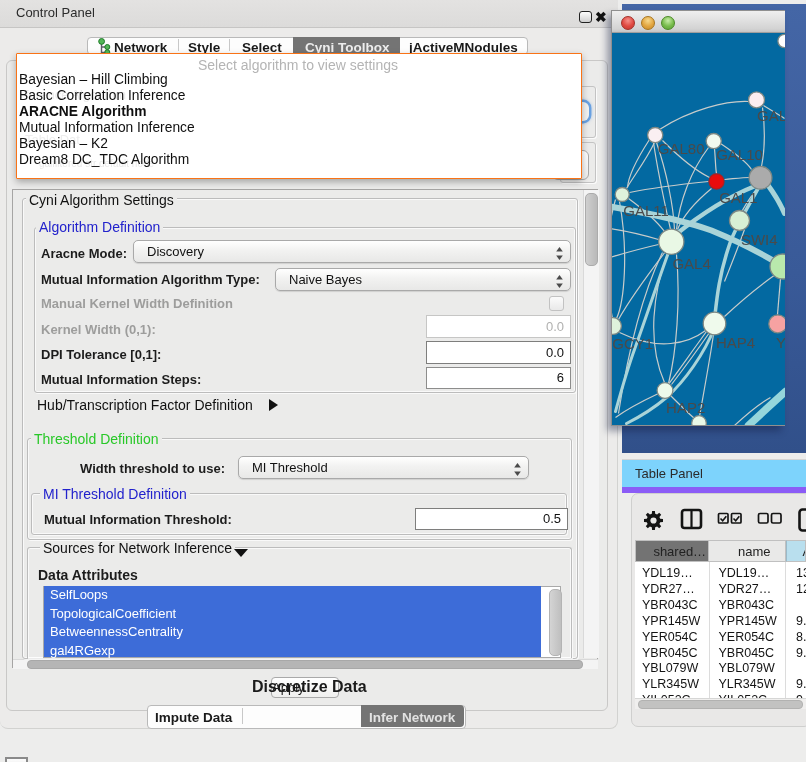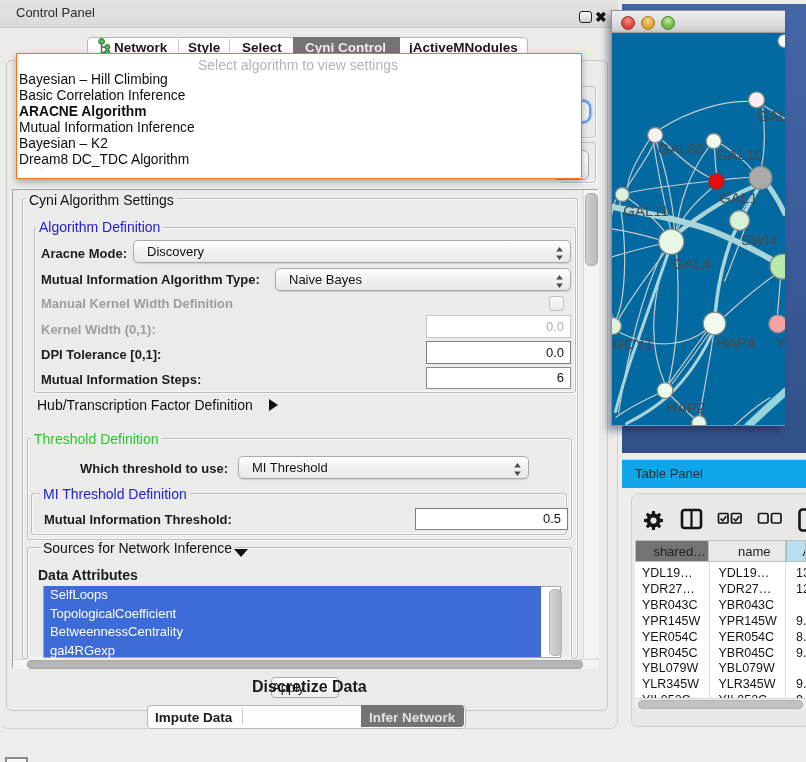--- a/index.html
+++ b/index.html
@@ -35,21 +35,21 @@
   <svg width="13" height="16" viewBox="0 0 13 16">
     <path d="M3.5 5 V14.5 H9 M3.5 9 H8" stroke="#5d5d68" stroke-width="1.4" fill="none"></path>
     <circle cx="3.6" cy="3.4" r="2.9" fill="#53b657" stroke="#1e7a28" stroke-width="1"></circle>
     <circle cx="9.3" cy="9" r="2.5" fill="#53b657" stroke="#1e7a28" stroke-width="1"></circle>
     <circle cx="9.3" cy="14.2" r="2.5" fill="#53b657" stroke="#1e7a28" stroke-width="1"></circle>
   </svg>
 </div>
 <div class="abs" style="left:114px;top:39.5px;font-size:13.5px;font-weight:bold;color:#1a1a1a">Network</div>
 <div class="abs" style="left:188px;top:39.5px;font-size:13.5px;font-weight:bold;color:#1a1a1a">Style</div>
 <div class="abs" style="left:242px;top:39.5px;font-size:13.5px;font-weight:bold;color:#1a1a1a">Select</div>
-<div class="abs" style="left:305px;top:39.5px;font-size:13.5px;font-weight:bold;color:#ededed">Cyni Control</div>
+<div class="abs" style="left:305px;top:39.5px;font-size:13.5px;font-weight:bold;color:#ededed">Cyni Toolbox</div>
 <div class="abs" style="left:409px;top:39.5px;font-size:13.5px;font-weight:bold;color:#1a1a1a">jActiveMNodules</div>
 
 <div class="abs" style="left:560px;top:86px;width:34px;height:50px;border:1px solid #c3c3c3;border-radius:3px;box-shadow:1px 1px 0 rgba(255,255,255,.8)"></div>
 <div class="abs" style="left:560px;top:142px;width:34px;height:39px;border:1px solid #c3c3c3;border-radius:3px;box-shadow:1px 1px 0 rgba(255,255,255,.8)"></div>
 <div class="abs" style="left:560px;top:102px;width:29px;height:19px;border-radius:6px;background:#f2f2f1;box-shadow:0 0 0 2.4px #69a1e1,0 0 3px 2.5px rgba(95,155,225,.5)"></div>
 <div class="abs" style="left:552px;top:150px;width:35px;height:28px;border:1px solid #a9a9a9;border-radius:6px;background:linear-gradient(#fff,#efefee)"></div>
 
 <div class="abs" style="left:12px;top:189px;width:586px;height:479px;border:1px solid #a6a5a4;background:#ebebea;box-sizing:border-box"></div>
 
 <div class="abs" style="left:583px;top:190px;width:15px;height:468px;background:#f4f4f4;border-left:1px solid #d9d9d9"></div>
@@ -81,21 +81,21 @@
 <div class="abs blbl" style="left:41px;top:347px">DPI Tolerance [0,1]:</div>
 <div class="tfield" style="left:426px;top:341px;width:137px;height:21px;line-height:21px;border:1.5px solid #7e7e7d">0.0</div>
 <div class="abs blbl" style="left:41px;top:372px">Mutual Information Steps:</div>
 <div class="tfield" style="left:426px;top:367px;width:137px;height:20px;line-height:20px;border:1px solid #8d8d8c">6</div>
 
 <div class="abs" style="left:37px;top:396.5px;font-size:14px;color:#111">Hub/Transcription Factor Definition</div>
 <div class="abs" style="left:269px;top:399px;width:0;height:0;border-left:9px solid #111;border-top:6px solid transparent;border-bottom:6px solid transparent"></div>
 
 <div class="abs etched" style="left:27px;top:438px;width:543px;height:100px"></div>
 <div class="gtitle" style="left:31px;top:431.5px;color:#28c828">Threshold Definition</div>
-<div class="abs blbl" style="left:80px;top:461px">Which threshold to use:</div>
+<div class="abs blbl" style="left:80px;top:461px">Width threshold to use:</div>
 <div class="combo" style="left:238px;top:456px;width:289px;height:21px;line-height:21px"><span style="padding-left:13px">MI Threshold</span><span class="ar"><svg width="7" height="13" viewBox="0 0 7 13">
         <path d="M3.5 0 L6.8 4.6 H0.2 Z" fill="#4a4a4a"></path>
         <path d="M3.5 13 L6.8 8.4 H0.2 Z" fill="#4a4a4a"></path>
       </svg></span></div>
 <div class="abs etched" style="left:31px;top:493px;width:534px;height:40px"></div>
 <div class="gtitle" style="left:40px;top:486.5px;color:#2222cc">MI Threshold Definition</div>
 <div class="abs blbl" style="left:44px;top:512px">Mutual Information Threshold:</div>
 <div class="tfield" style="left:415px;top:508px;width:145px;height:20px;line-height:20px;border:1.5px solid #7e7e7d">0.5</div>
 
 <div class="abs etched" style="left:27px;top:547px;width:543px;height:110px;border-bottom:none;border-radius:3px 3px 0 0"></div>
@@ -210,21 +210,21 @@
       <text x="762.4" y="243">SWI4</text>
       <text x="693.9" y="267">GAL4</text>
       <text x="633.8" y="347">GCY1</text>
       <text x="737.5" y="346">HAP4</text>
       <text x="797.5" y="346">Y</text>
       <text x="687.6" y="411">HAP2</text>
     </g>
   </svg>
 </div>
 
-<div class="abs" style="left:622px;top:459px;width:184px;height:27px;background:#0ea5e9;border-top:1px solid #d5d4d3;border-bottom:1px solid #8b5cf6">
+<div class="abs" style="left:622px;top:459px;width:184px;height:27px;background:#7dd3fc;border-top:1px solid #d5d4d3;border-bottom:6px solid #8b5cf6">
   <div class="abs" style="left:13px;top:6px;font-size:13px;color:#2b2b2b">Table Panel</div>
 </div>
 
 <div class="abs" style="left:631px;top:492.5px;width:180px;height:234px;background:#e9e8e7;border:1px solid #cfcfce;border-radius:7px;box-sizing:border-box"></div>
 
 <svg class="abs" style="left:640px;top:505px" width="166" height="30" viewBox="0 0 166 30">
   <path d="M12.1 6.0 L14.9 6.0 L15.2 8.8 L17.1 9.6 L19.2 7.8 L21.2 9.8 L19.4 11.9 L20.2 13.8 L23.0 14.1 L23.0 16.9 L20.2 17.2 L19.4 19.1 L21.2 21.2 L19.2 23.2 L17.1 21.4 L15.2 22.2 L14.9 25.0 L12.1 25.0 L11.8 22.2 L9.9 21.4 L7.8 23.2 L5.8 21.2 L7.6 19.1 L6.8 17.2 L4.0 16.9 L4.0 14.1 L6.8 13.8 L7.6 11.9 L5.8 9.8 L7.8 7.8 L9.9 9.6 L11.8 8.8 Z" fill="#141414"></path>
   <circle cx="13.5" cy="15.5" r="3.1" fill="#e9e8e7"></circle>
   <g fill="none" stroke="#141414">
     <rect x="42" y="5" width="19" height="18" rx="2.5" stroke-width="2.6"></rect>

